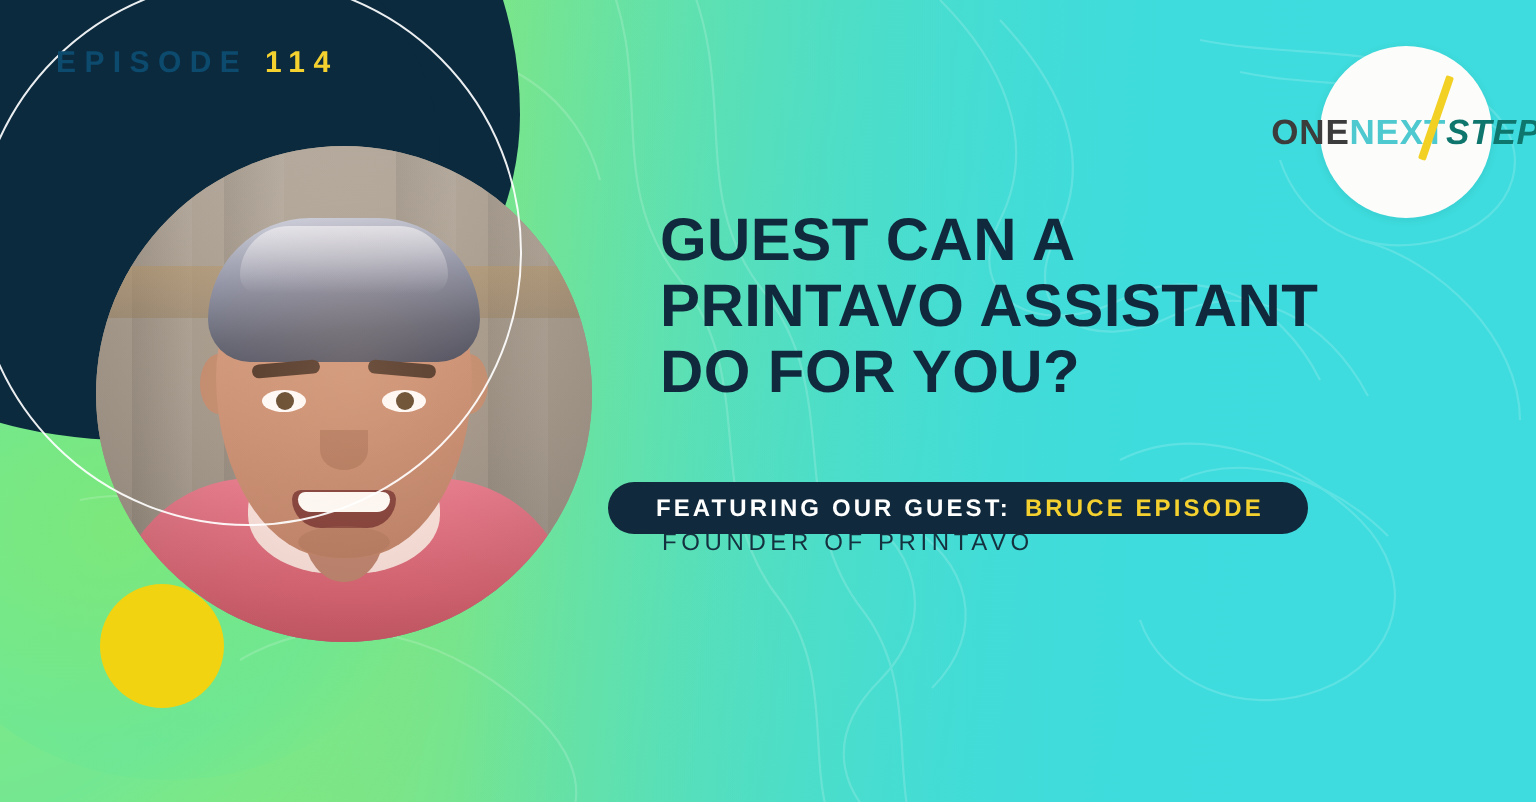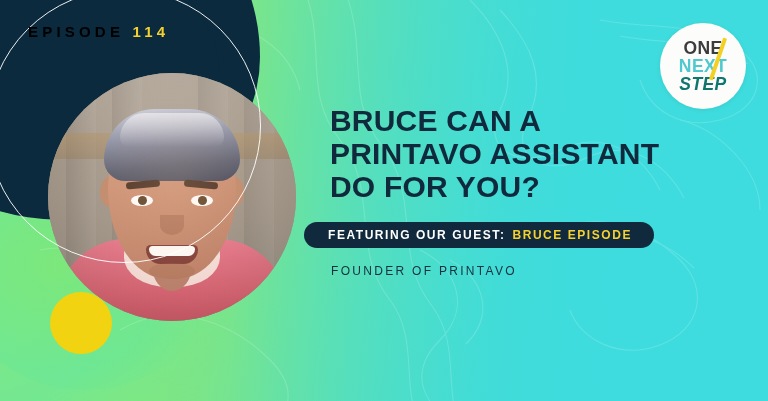--- a/index.html
+++ b/index.html
@@ -94,21 +94,21 @@
     position: absolute;
     left: 28px;
     top: 24px;
     font-size: 15px;
     font-weight: 700;
     letter-spacing: 4.2px;
     line-height: 1;
     white-space: nowrap;
     z-index: 14;
   }
-  .episode .word { color: #000000; }
+  .episode .word { color: #0c4a6e; }
   .episode .num { color: #F5D130; }
 
   
   .photo-wrap {
     position: absolute;
     left: 48px;
     top: 73px;
     width: 248px;
     height: 248px;
     z-index: 8;
@@ -288,21 +288,21 @@
     height: 86px;
     border-radius: 50%;
     background: #FCFCFA;
     z-index: 15;
     box-shadow: 0 1px 5px rgba(0,0,0,0.07);
   }
   .logo-inner {
     position: absolute;
     inset: 0;
     display: flex;
-    flex-direction: column;
+    flex-direction: row;
     align-items: center;
     justify-content: center;
     gap: 0px;
   }
   .logo-line {
     font-weight: 700;
     font-size: 17.5px;
     line-height: 18px;
     letter-spacing: 0.4px;
     font-family: "Liberation Sans", sans-serif;
@@ -333,21 +333,21 @@
     letter-spacing: 0.2px;
     line-height: 33px;
     z-index: 12;
   }
   .title div { white-space: nowrap; }
 
   
   .pill {
     position: absolute;
     left: 304px;
-    top: 222px;
+    top: 241px;
     height: 26px;
     padding: 0 22px 0 24px;
     display: inline-flex;
     align-items: center;
     border-radius: 13px;
     background: #10293C;
     z-index: 13;
     font-size: 12px;
     font-weight: 700;
     letter-spacing: 1.55px;
@@ -439,21 +439,21 @@
       <div class="ph-mouth">
         <div class="ph-teeth"></div>
       </div>
       <div class="ph-chin"></div>
       <div class="ph-warm"></div>
     </div>
   </div>
   <div class="photo-ring"></div>
 
   <div class="title">
-    <div>BRUCE CAN A</div>
+    <div>GUEST CAN A</div>
     <div>PRINTAVO ASSISTANT</div>
     <div>DO FOR YOU?</div>
   </div>
 
   <div class="pill">
     <span class="feat">FEATURING OUR GUEST:</span>
     <span class="guest">BRUCE EPISODE</span>
   </div>
 
   <div class="subtitle">FOUNDER OF PRINTAVO</div>

